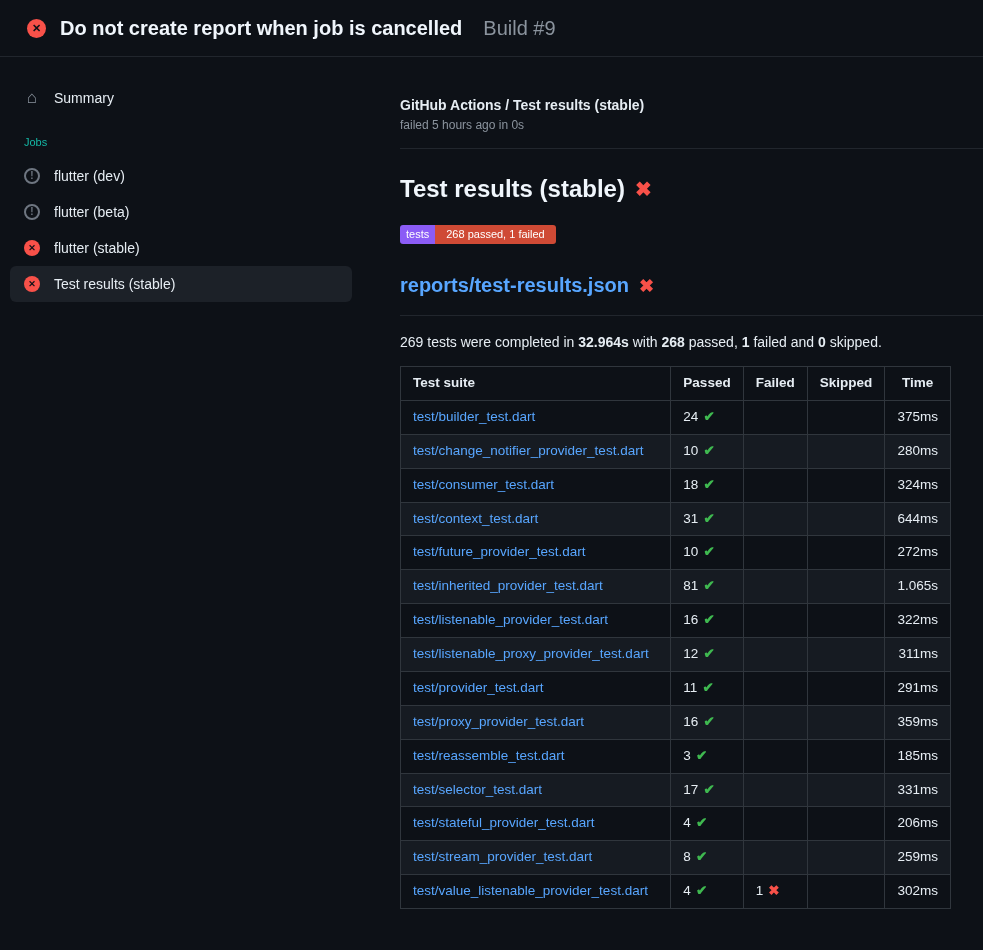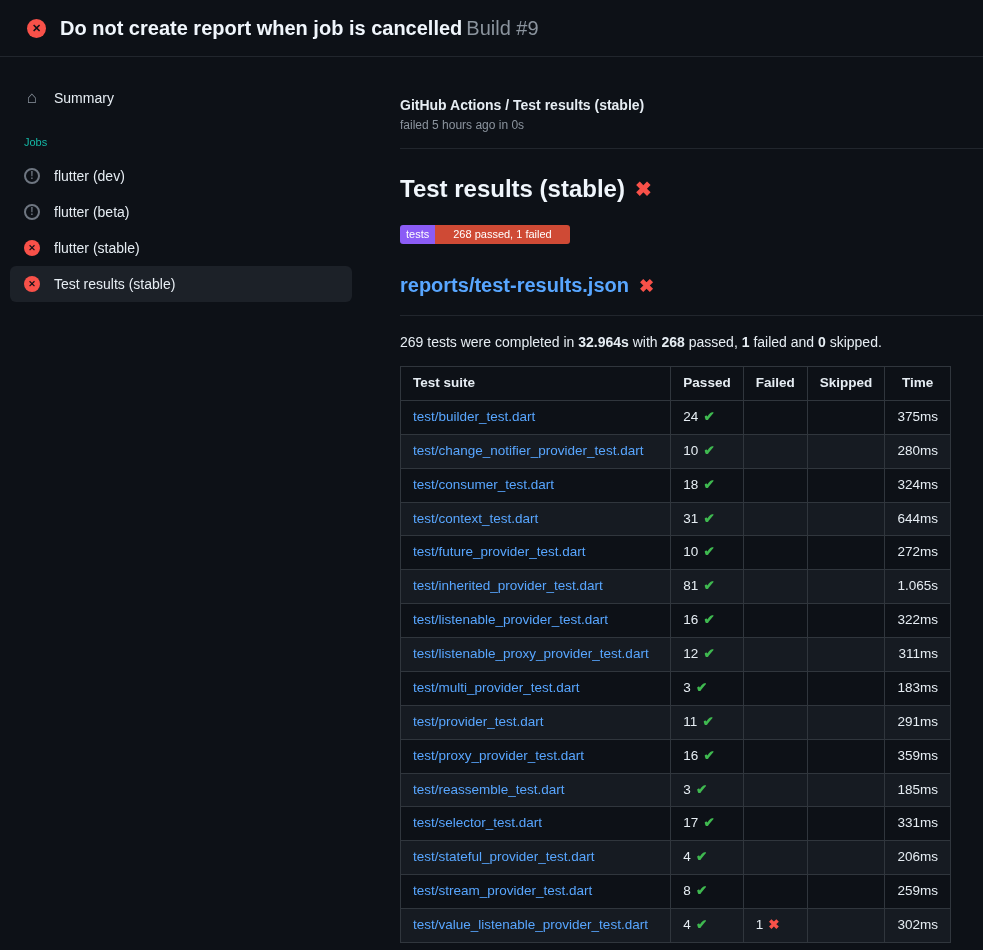--- a/index.html
+++ b/index.html
@@ -20,21 +20,21 @@
     display:inline-flex; align-items:center; justify-content:center;
     border-radius:50%; flex-shrink:0; line-height:1;
   }
   .status-circle.failed { background:#f85149; color:#0d1117; font-weight:700; }
   .status-circle.lg { width:19px; height:19px; font-size:11px; }
   .status-circle.sm { width:16px; height:16px; font-size:9px; }
   .status-circle.neutral {
     width:16px; height:16px; background:transparent;
     border:2px solid #6e7681; color:#6e7681; font-size:10px; font-weight:700;
   }
-  .check-title-row { display:flex; align-items:baseline; gap:4px; }
+  .check-title-row { display:flex; align-items:baseline; gap:21px; }
   h1.check-title { font-size:20px; font-weight:700; color:#f0f6fc; }
   .build-number { font-size:20px; color:#8b949e; font-weight:400; }
 
   
   .layout { display:flex; height:893px; }
   .sidebar { width:368px; flex-shrink:0; padding:22px 16px 0 10px; }
   .content { flex:1; padding:40px 32px 0 32px; min-width:0; }
 
   
   .side-item {
@@ -58,21 +58,21 @@
   }
   .x-mark { color:#f85149; font-weight:700; line-height:1; }
   .x-mark.big { font-size:20px; }
   .x-mark.med { font-size:18px; }
 
   .badge {
     display:inline-flex; margin-top:22px; border-radius:3px; overflow:hidden;
     font-size:11px; color:#ffffff; line-height:1;
   }
   .badge-label { background:#8b5cf6; padding:4px 6px; }
-  .badge-value { background:#cf4a35; padding:4px 18px; }
+  .badge-value { background:#cf4a35; padding:4px 11px; }
 
   .report-title {
     margin:30px -32px 0 0; padding-bottom:18px;
     border-bottom:1px solid #21262d;
     font-size:20px; font-weight:700;
     display:flex; align-items:center; gap:10px;
   }
   .report-title a { color:#58a6ff; text-decoration:none; }
 
   .summary-line { margin-top:18px; font-size:14px; color:#e6edf3; }
@@ -225,27 +225,20 @@
               <td class="time-cell">322ms</td>
             </tr>
             <tr>
               <td class="suite-cell"><a href="#">test/listenable_proxy_provider_test.dart</a></td>
               <td class="num-cell"><span>12</span><span class="cell-icon check">✔</span></td>
               <td class="num-cell"></td>
               <td class="num-cell"></td>
               <td class="time-cell">311ms</td>
             </tr>
             <tr>
-              <td class="suite-cell"><a href="#">test/multi_provider_test.dart</a></td>
-              <td class="num-cell"><span>3</span><span class="cell-icon check">✔</span></td>
-              <td class="num-cell"></td>
-              <td class="num-cell"></td>
-              <td class="time-cell">183ms</td>
-            </tr>
-            <tr>
               <td class="suite-cell"><a href="#">test/provider_test.dart</a></td>
               <td class="num-cell"><span>11</span><span class="cell-icon check">✔</span></td>
               <td class="num-cell"></td>
               <td class="num-cell"></td>
               <td class="time-cell">291ms</td>
             </tr>
             <tr>
               <td class="suite-cell"><a href="#">test/proxy_provider_test.dart</a></td>
               <td class="num-cell"><span>16</span><span class="cell-icon check">✔</span></td>
               <td class="num-cell"></td>

